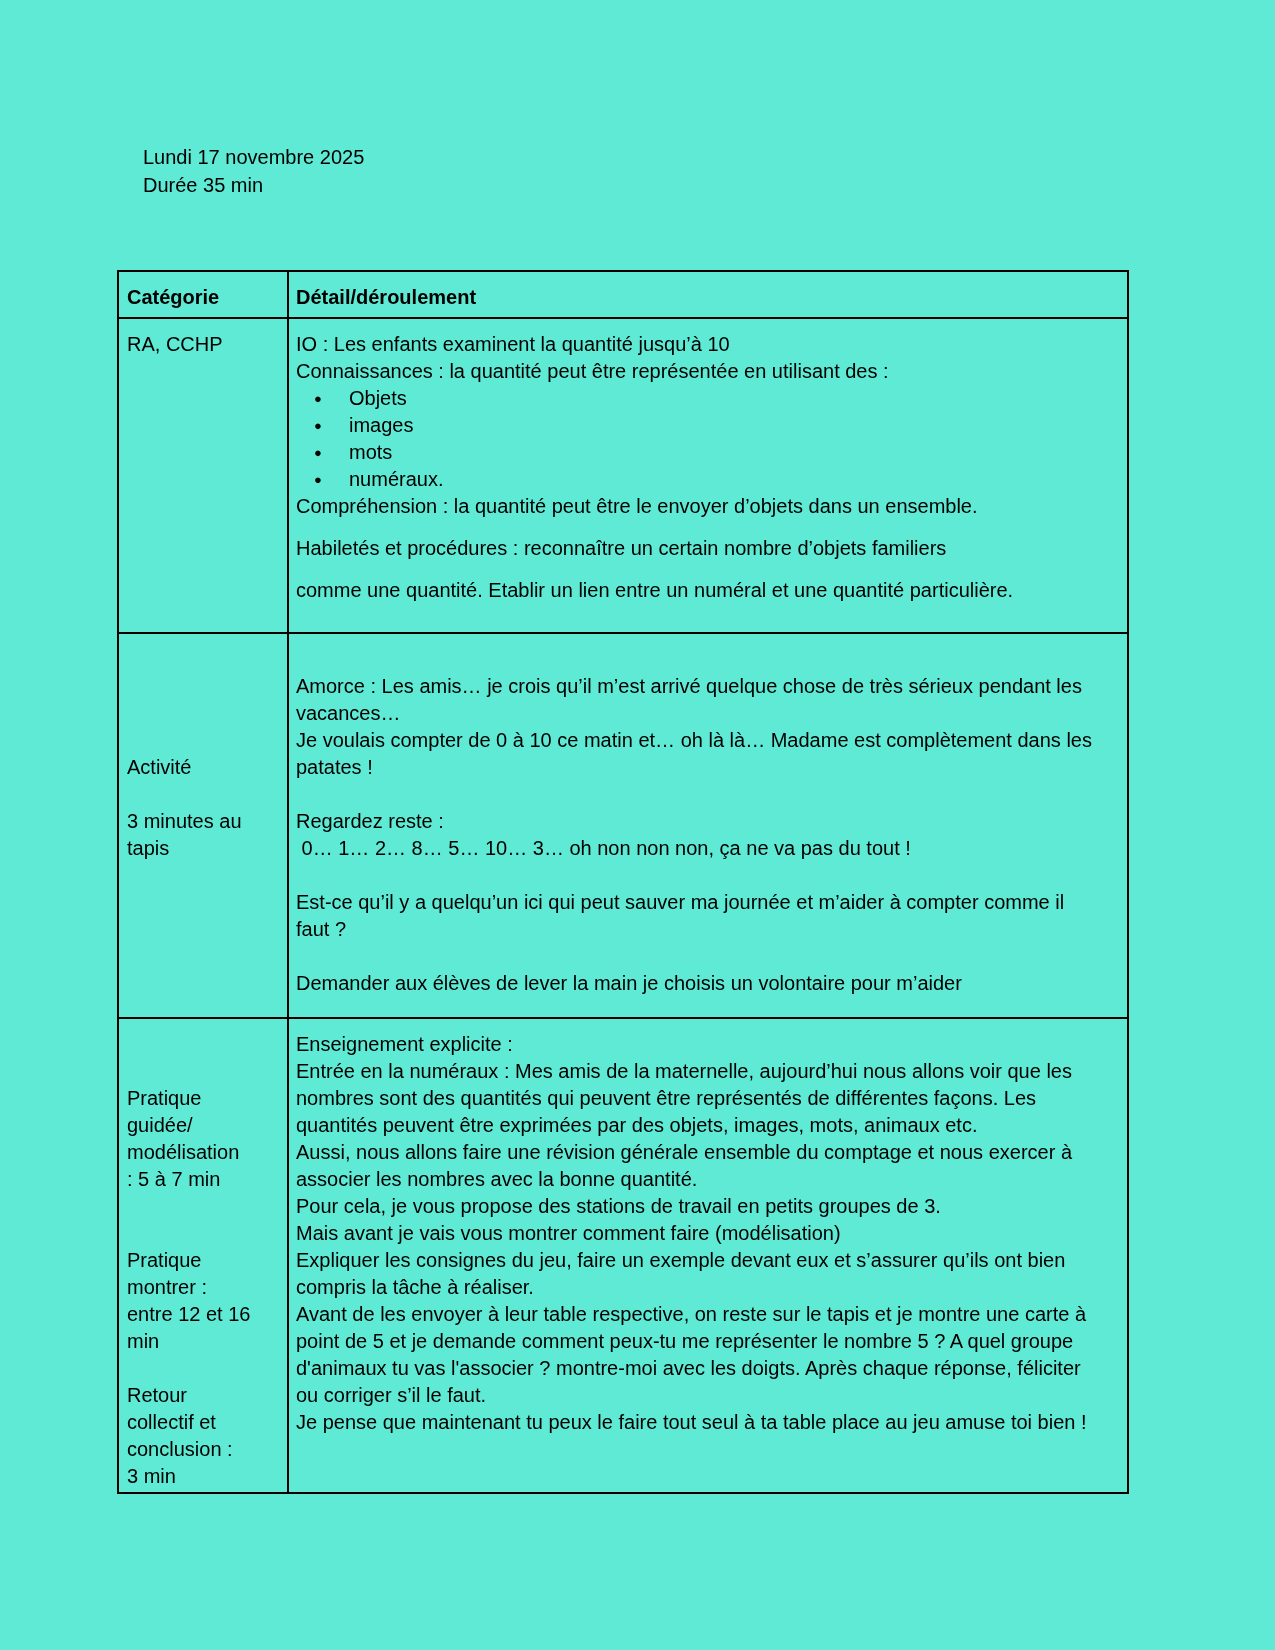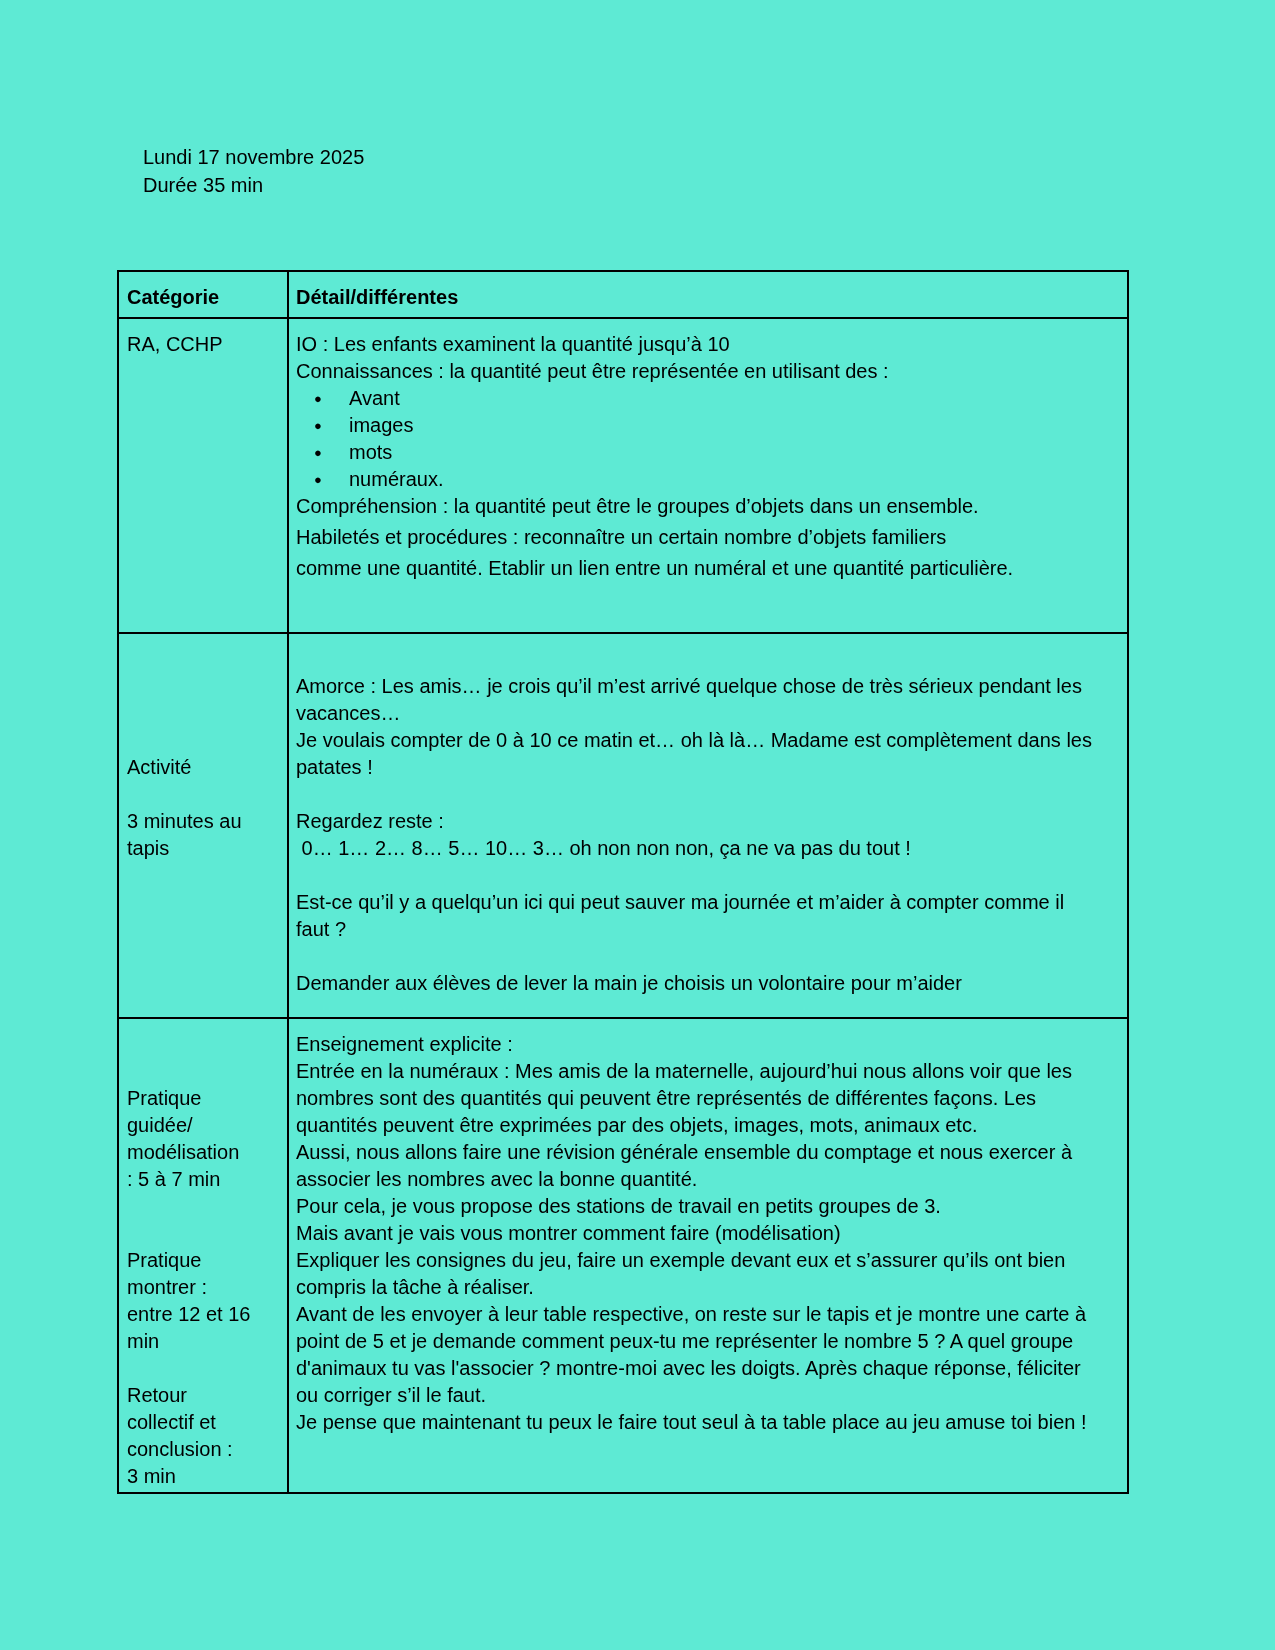--- a/index.html
+++ b/index.html
@@ -37,21 +37,21 @@
   }
   #lesson-table th { font-weight: bold; }
   .cat-cell  { padding: 12px 12px 0 8px; margin-left: 24px; }
   .det-cell  { padding: 12px 28px 0 7px; }
   tr.hdr-row  { height: 47px; }
   tr.row-1    { height: 315px; }
   tr.row-2    { height: 385px; }
   tr.row-3    { height: 475px; }
   .para { margin: 0; white-space: pre-wrap; }
   .para b { font-weight: normal; }
-  .sp { margin-top: 4px; }
+  .sp { margin-top: 15px; }
   .blank-line { height: 27px; }
   .bullet-line {
     position: relative;
     padding-left: 53px;
     white-space: pre-wrap;
   }
   .bullet-line .dot {
     position: absolute;
     left: 18px;
     top: 0;
@@ -69,34 +69,34 @@
   </div>
 
   <table id="lesson-table">
     <colgroup>
       <col style="width:170px">
       <col style="width:840px">
     </colgroup>
     <tbody>
         <tr class="hdr-row">
       <th class="cat-cell">Catégorie</th>
-      <th class="det-cell">Détail/différentes</th>
+      <th class="det-cell">Détail/déroulement</th>
     </tr>
     <tr class="row-1">
       <td class="cat-cell">
             <div class="para"><b>RA, CCHP</b></div>
           </td>
       <td class="det-cell">
             <div class="para"><b>IO :</b><span> Les enfants examinent la quantité jusqu’à 10</span></div>
             <div class="para"><span>Connaissances : la quantité peut être représentée en utilisant des :</span></div>
-            <div class="bullet-line"><span class="dot">●</span><span>Avant</span></div>
+            <div class="bullet-line"><span class="dot">●</span><span>Objets</span></div>
             <div class="bullet-line"><span class="dot">●</span><span>images</span></div>
             <div class="bullet-line"><span class="dot">●</span><span>mots</span></div>
             <div class="bullet-line"><span class="dot">●</span><span>numéraux.</span></div>
-            <div class="para"><b>Compréhension :</b><span> la quantité peut être le groupes d’objets dans un ensemble.</span></div>
+            <div class="para"><b>Compréhension :</b><span> la quantité peut être le envoyer d’objets dans un ensemble.</span></div>
             <div class="para sp"><b>Habiletés et procédures :</b><span> reconnaître un certain nombre d’objets familiers</span></div>
             <div class="para sp"><span>comme une quantité. Etablir un lien entre un numéral et une quantité particulière.</span></div>
           </td>
     </tr>
     <tr class="row-2">
       <td class="cat-cell">
             <div class="blank-line"></div>
             <div class="blank-line"></div>
             <div class="blank-line"></div>
             <div class="blank-line"></div>

